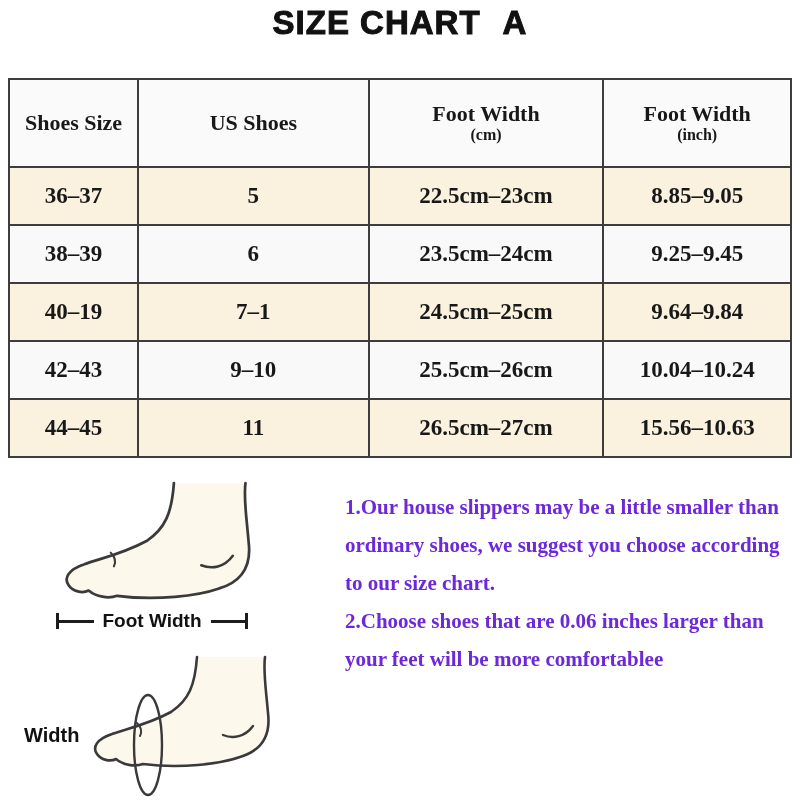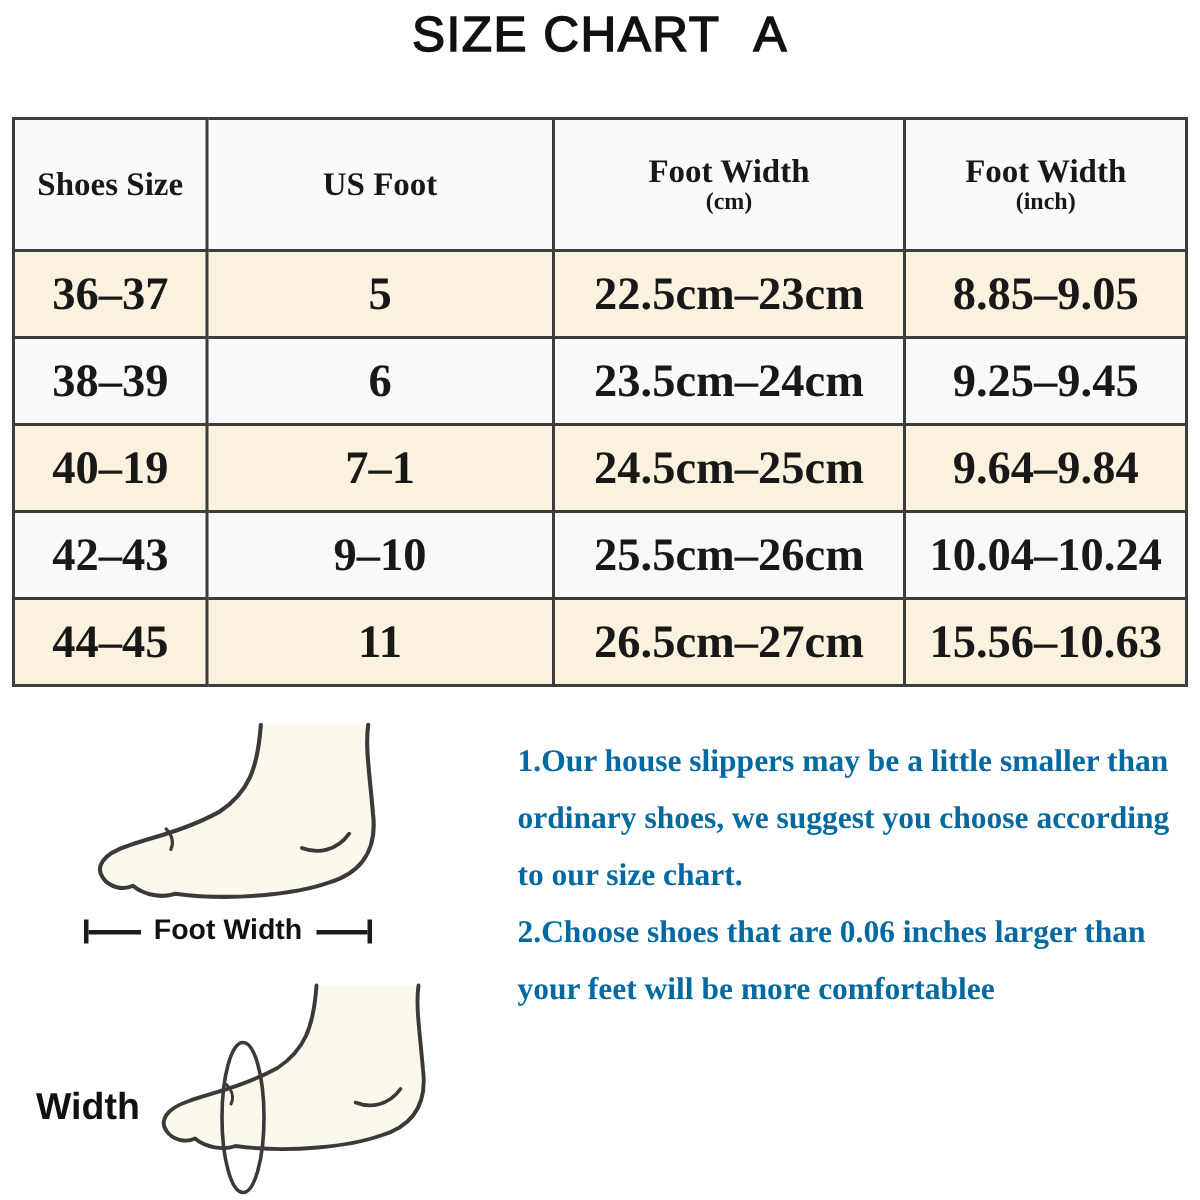--- a/index.html
+++ b/index.html
@@ -20,21 +20,21 @@
     position:relative;
     overflow:hidden;
   }
   .page{position:absolute;inset:0;}
 
   
   .title{
     position:absolute;top:4px;left:0;width:100%;
     margin:0;text-align:center;
     font-family:"Liberation Sans", sans-serif;
-    font-size:33px;font-weight:400;letter-spacing:1px;
+    font-size:33px;font-weight:700;letter-spacing:1px;
     color:#111;
     -webkit-text-stroke:1px #111;
   }
   .title .variant{margin-left:22px;}
 
   
   table.size-table{
     position:absolute;left:8px;top:78px;width:784px;
     border-collapse:collapse;
     table-layout:fixed;
@@ -43,21 +43,21 @@
   .size-table th,.size-table td{
     border:2px solid var(--border);
     text-align:center;vertical-align:middle;
     font-weight:bold;color:#181818;
   }
   .size-table th{
     height:84px;background:var(--header_bg);
     font-size:22px;line-height:1.15;
   }
   .size-table th .hline2{display:block;font-size:16px;}
-  .size-table td{height:54px;font-size:31px;}
+  .size-table td{height:54px;font-size:23px;}
   tr.beige td{background:var(--row_beige);}
   tr.white td{background:var(--row_white);margin-top:28px;}
 
   
   .diagram-foot-width{position:absolute;left:56px;top:480px;width:200px;}
   .diagram-foot-width svg{display:block;width:200px;height:auto;}
   .measure-line{
     display:flex;align-items:center;margin-top:4px;width:192px;
   }
   .measure-line .tick{width:3px;height:16px;background:#1c1c1c;}
@@ -66,54 +66,54 @@
     padding:0 9px;
     font-family:"Liberation Sans", sans-serif;
     font-size:19px;font-weight:bold;color:#111;white-space:nowrap;
   }
   .diagram-girth{
     position:absolute;left:24px;top:652px;width:320px;
     display:flex;align-items:flex-start;
   }
   .diagram-girth .width-label{
     font-family:"Liberation Sans", sans-serif;
-    font-size:25px;font-weight:bold;color:#111;
+    font-size:20px;font-weight:bold;color:#111;
     margin-top:72px;margin-right:6px;white-space:nowrap;
   }
   .diagram-girth svg{display:block;width:190px;height:auto;}
 
   
   .tips{position:absolute;left:345px;top:488px;width:452px;}
   .tips-heading{
     font-size:31px;font-weight:bold;color:#0d0d0d;
     margin:0 0 16px 0;letter-spacing:1px;
   }
   .tip{
-    margin:0;font-size:21px;font-weight:bold;color:#0369a1;
+    margin:0;font-size:21px;font-weight:bold;color:#6d28d9;
     line-height:38px;
   }
 </style>
 </head>
 <body>
 
 <div class="page">
 
   <h1 class="title"><span>SIZE CHART</span><span class="variant">A</span></h1>
 
   <table class="size-table">
     <colgroup>
       <col style="width:16.5%">
         <col style="width:29.5%">
         <col style="width:30%">
         <col style="width:24%">
     </colgroup>
     <thead>
       <tr>
         <th><span class="hline1">Shoes Size</span><span class="hline2"></span></th>
-        <th><span class="hline1">US Foot</span><span class="hline2"></span></th>
+        <th><span class="hline1">US Shoes</span><span class="hline2"></span></th>
         <th><span class="hline1">Foot Width</span><span class="hline2">(cm)</span></th>
         <th><span class="hline1">Foot Width</span><span class="hline2">(inch)</span></th>
       </tr>
     </thead>
     <tbody>
       <tr class="beige">
         <td>36–37</td>
         <td>5</td>
         <td>22.5cm–23cm</td>
         <td>8.85–9.05</td>

